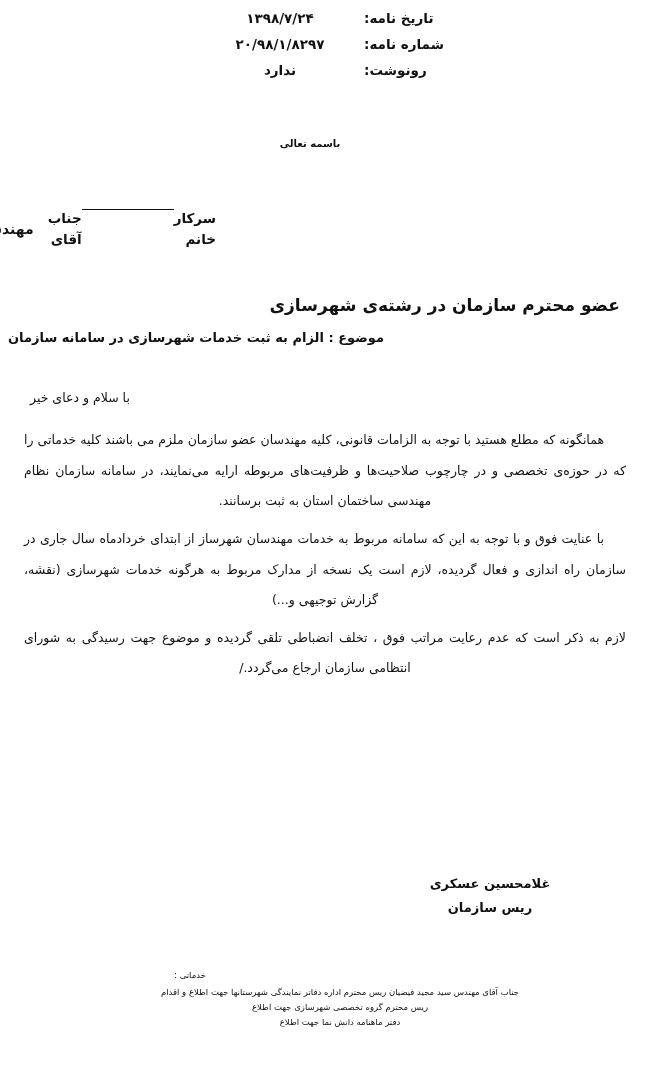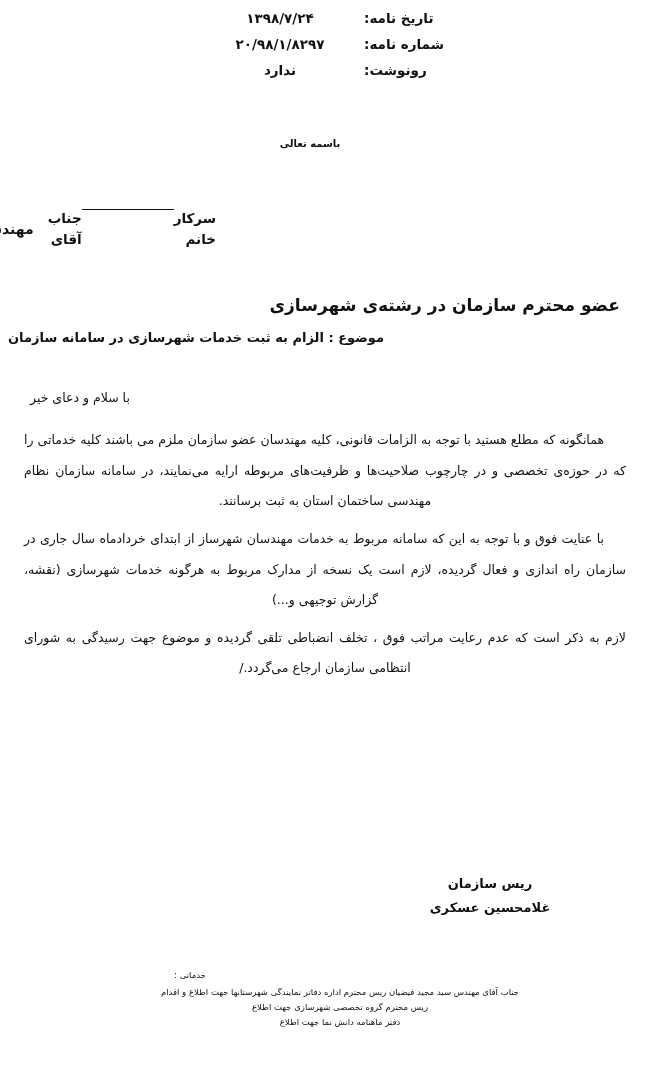--- a/index.html
+++ b/index.html
@@ -224,22 +224,22 @@
 
   <div class="salutation">با سلام و دعای خیر</div>
 
   <div class="body">
     <p>همانگونه که مطلع هستید با توجه به الزامات قانونی، کلیه مهندسان عضو سازمان ملزم می باشند کلیه خدماتی را که در حوزه‌ی تخصصی و در چارچوب صلاحیت‌ها و ظرفیت‌های مربوطه ارایه می‌نمایند، در سامانه سازمان نظام مهندسی ساختمان استان به ثبت برسانند.</p>
     <p>با عنایت فوق و با توجه به این که سامانه مربوط به خدمات مهندسان شهرساز از ابتدای خردادماه سال جاری در سازمان راه اندازی و فعال گردیده، لازم است یک نسخه از مدارک مربوط به هرگونه خدمات شهرسازی (نقشه، گزارش توجیهی و...)</p>
     <p class="noindent">لازم به ذکر است که عدم رعایت مراتب فوق ، تخلف انضباطی تلقی گردیده و موضوع جهت رسیدگی به شورای انتظامی سازمان ارجاع می‌گردد./</p>
   </div>
 
   <div class="signature">
+    <div>غلامحسین عسکری</div>
     <div>ریس سازمان</div>
-    <div>غلامحسین عسکری</div>
   </div>
 
   <div class="cc">
     <div class="cc-label">خدماتی :</div>
     <ul class="cc-list">
       <li>جناب آقای مهندس سید مجید فیضیان ریس محترم اداره دفاتر نمایندگی شهرستانها جهت اطلاع و اقدام</li>
       <li>ریس محترم گروه تخصصی شهرسازی جهت اطلاع</li>
       <li>دفتر ماهنامه دانش نما جهت اطلاع</li>
     </ul>
   </div>

